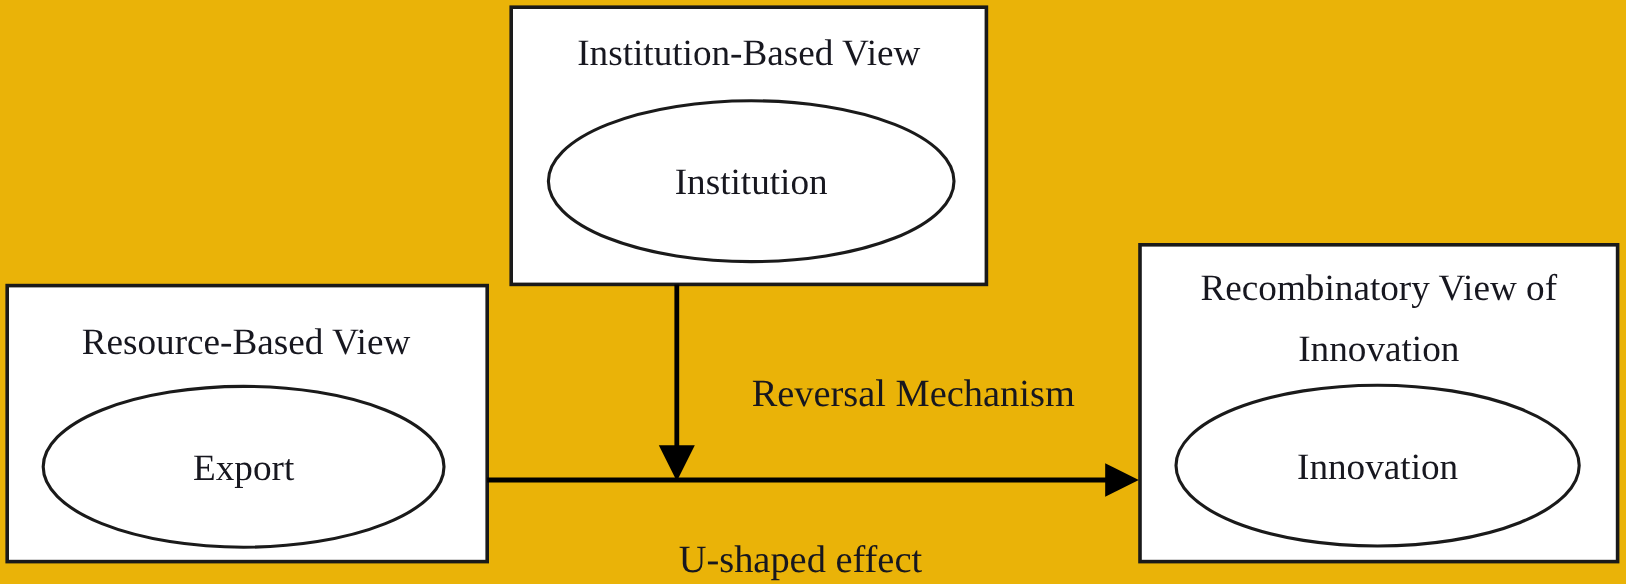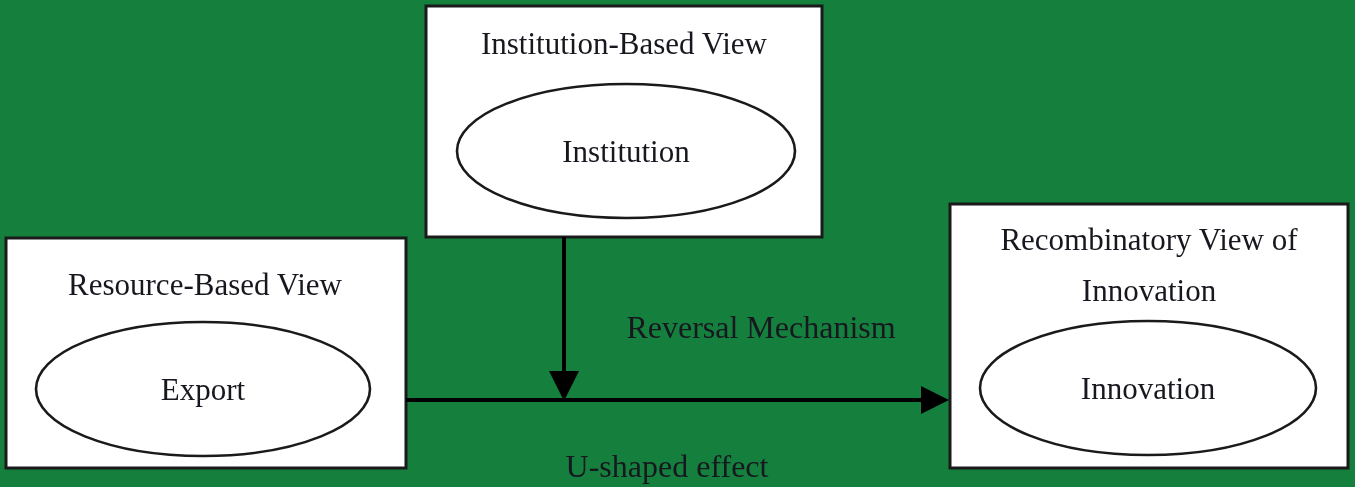--- a/index.html
+++ b/index.html
@@ -9,21 +9,21 @@
     background: #ffffff;
   }
   body {
     font-family: "Liberation Serif", "DejaVu Serif", serif;
     color: #000000;
   }
   #canvas {
     position: relative;
     width: 1355px;
     height: 487px;
-    background: #15803d;
+    background: #eab308;
     overflow: hidden;
   }
   #diagram-svg {
     position: absolute;
     left: 0;
     top: 0;
     width: 1355px;
     height: 487px;
   }
   .box-rect {

